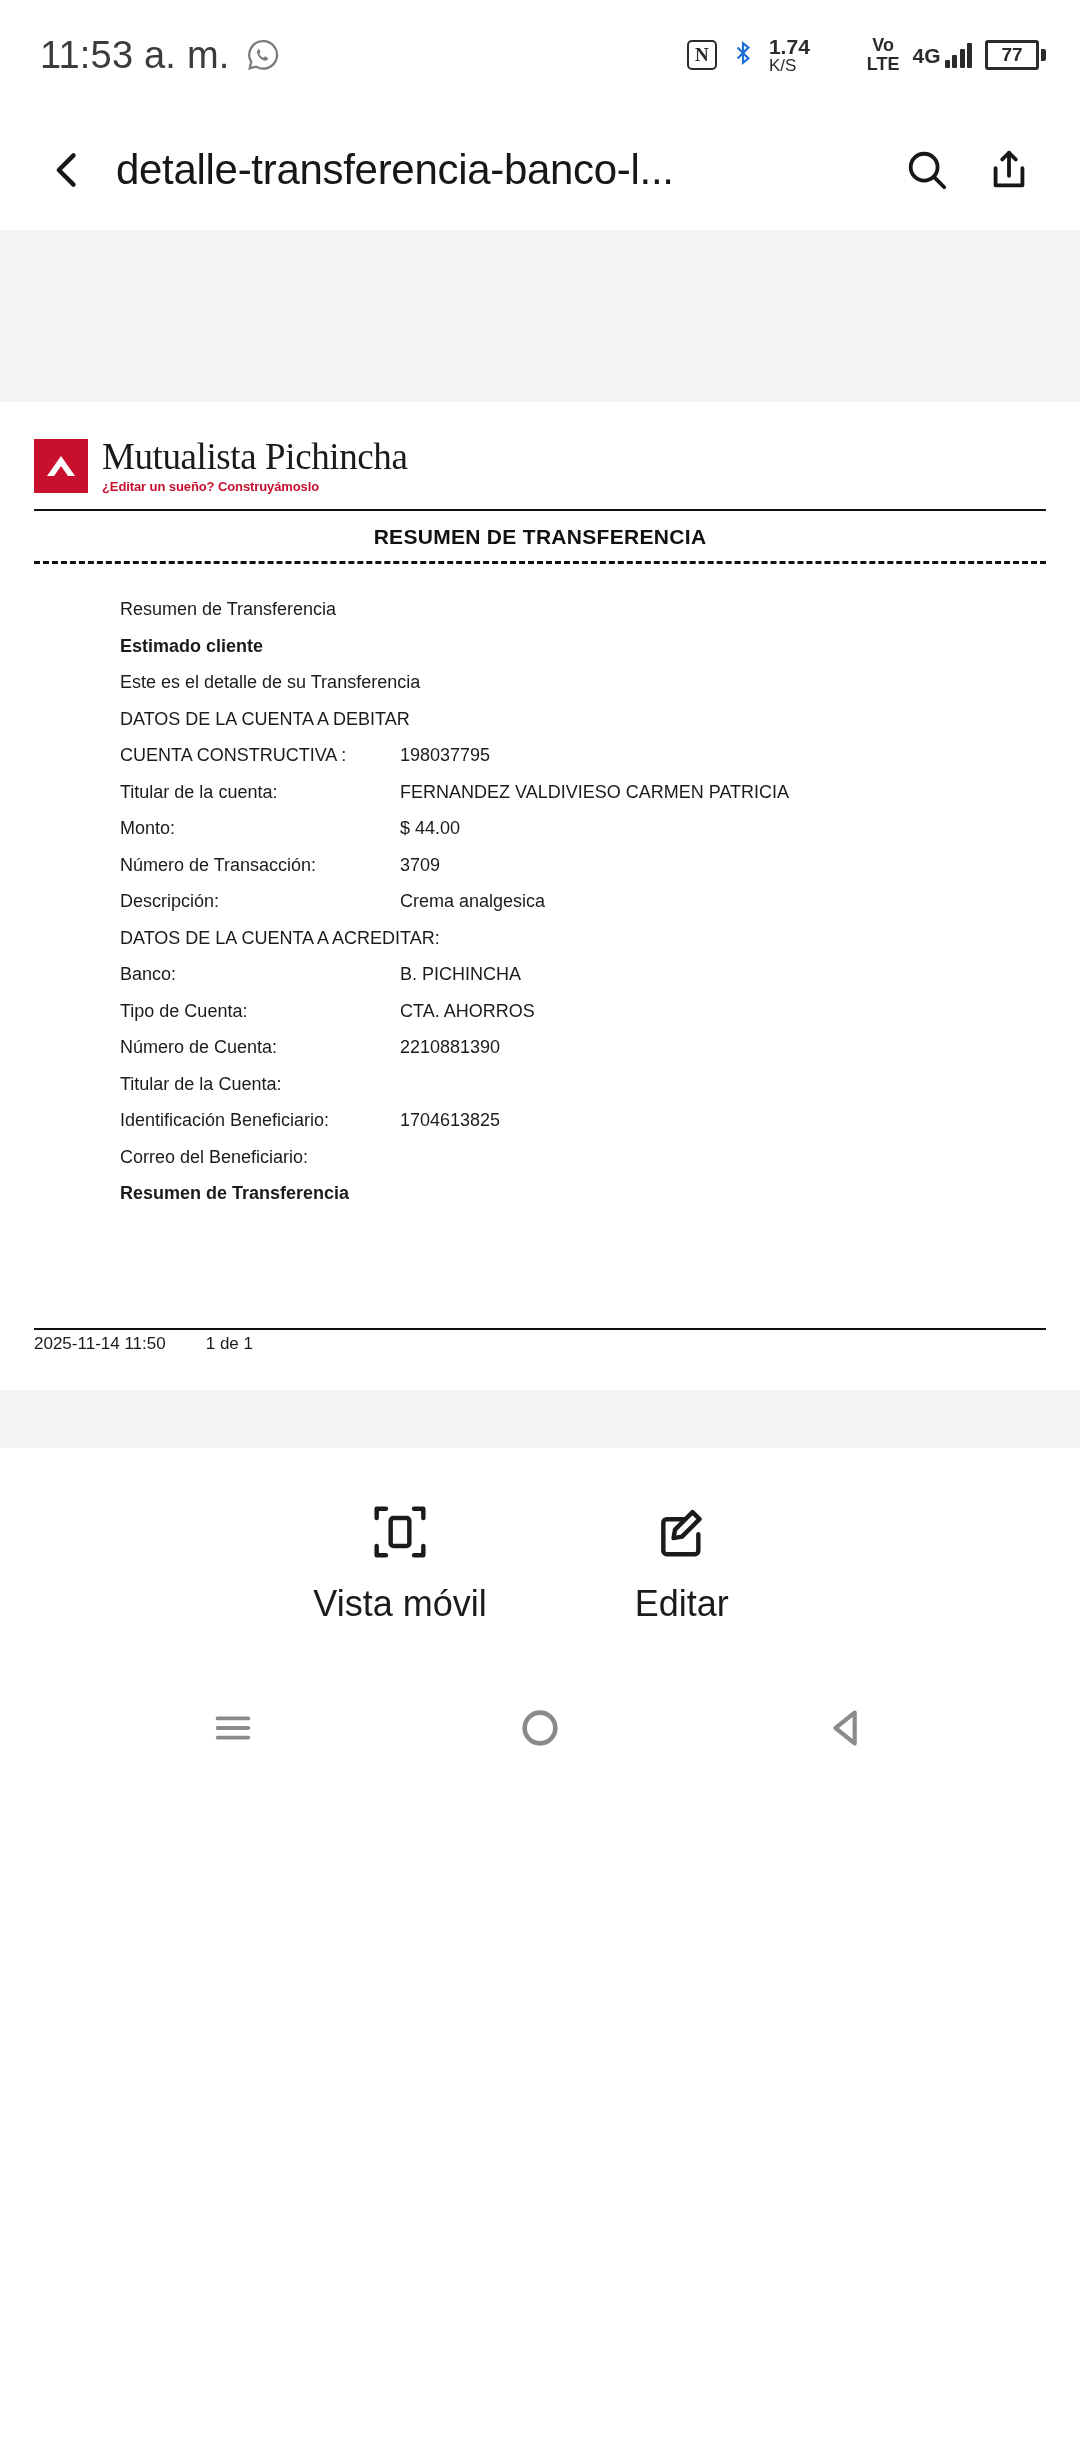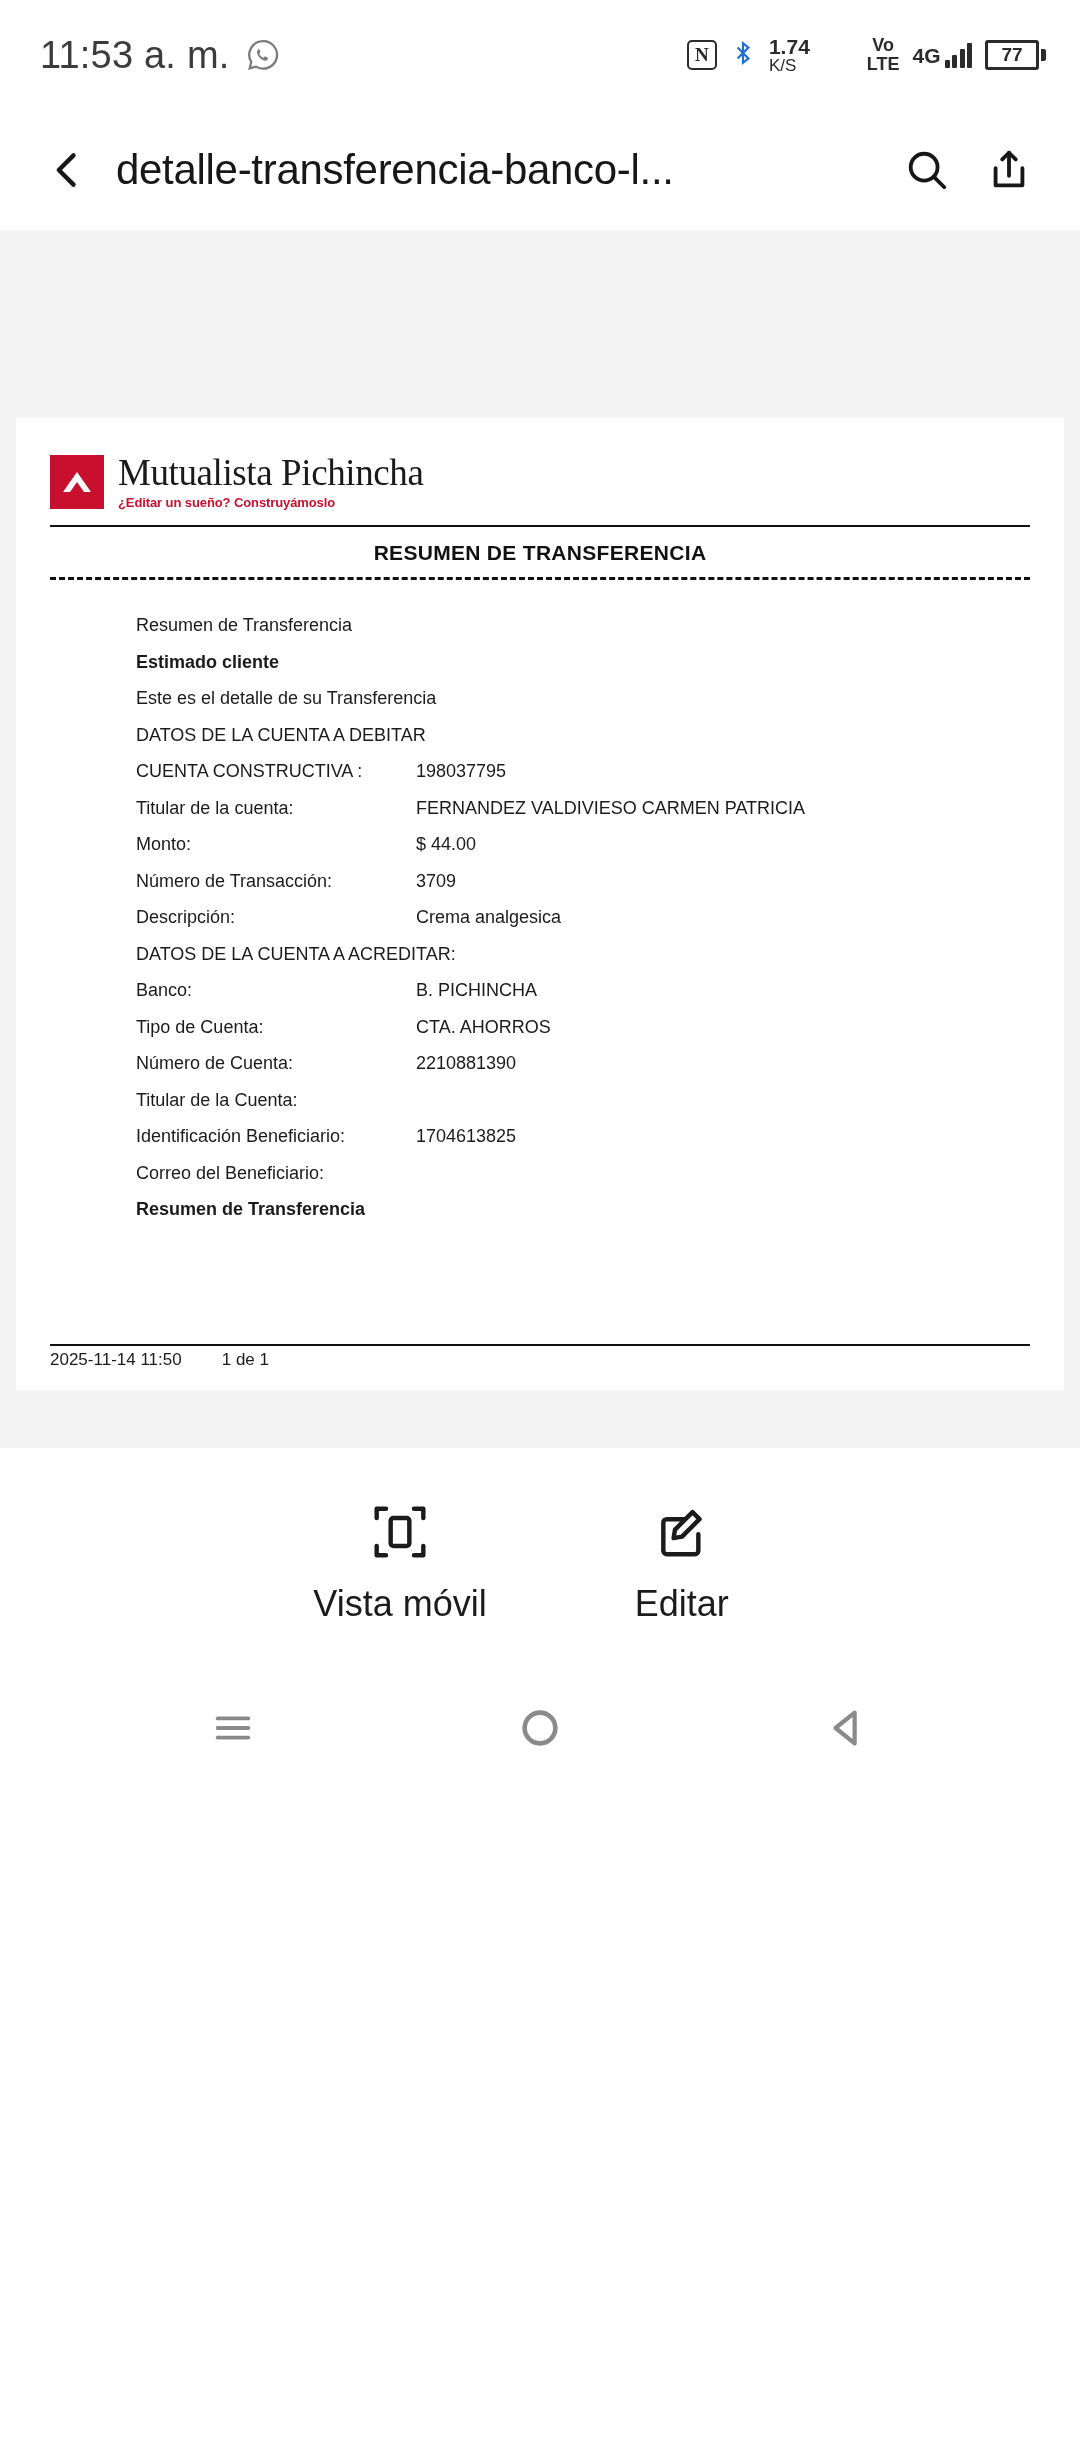--- a/index.html
+++ b/index.html
@@ -117,21 +117,21 @@
     background: #f4f4f4;
     height: 1160px;
     position: relative;
     overflow: hidden;
   }
   .page-gap { height: 172px; background: #f4f4f4; }
 
   
   .pdf-page {
     background: #ffffff;
-    margin: 16px;
+    margin: 0;
     padding: 0 20px;
     height: 988px;
     position: relative;
   }
   .pdf-header {
     padding: 36px 14px 0 14px;
     display: flex;
     align-items: center;
   }
   .logo-wrap { display: flex; align-items: center; gap: 14px; }

